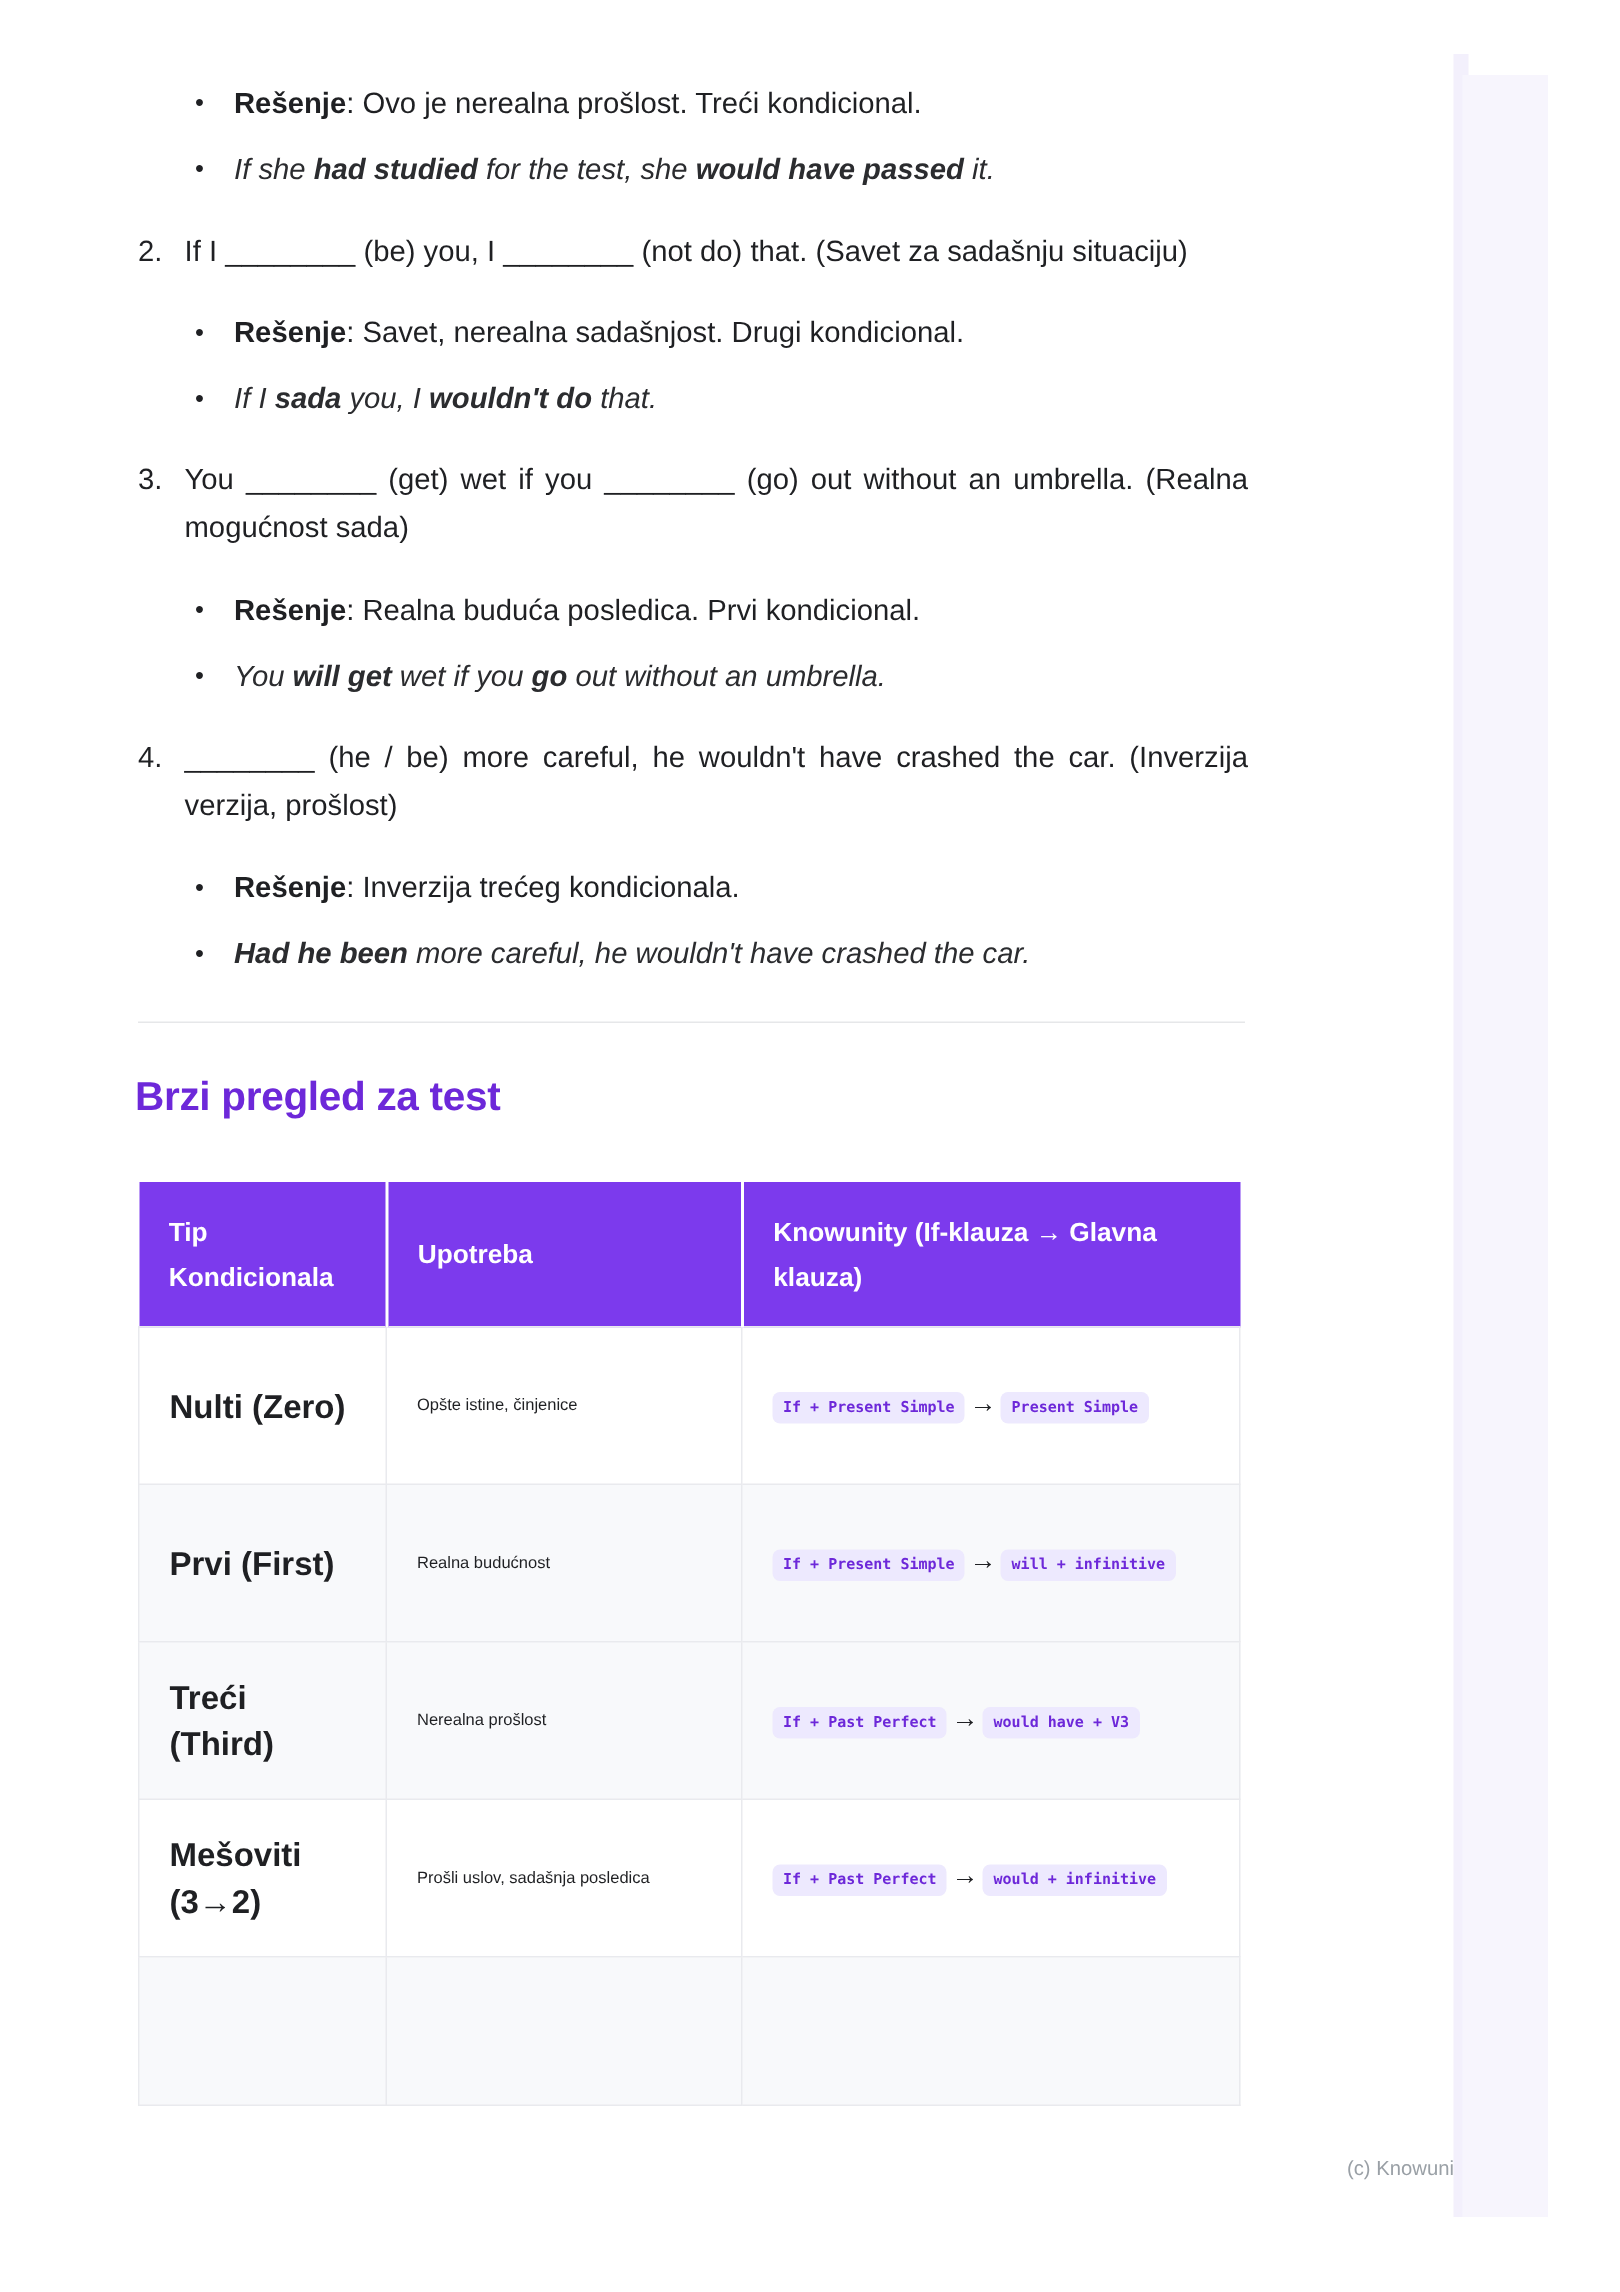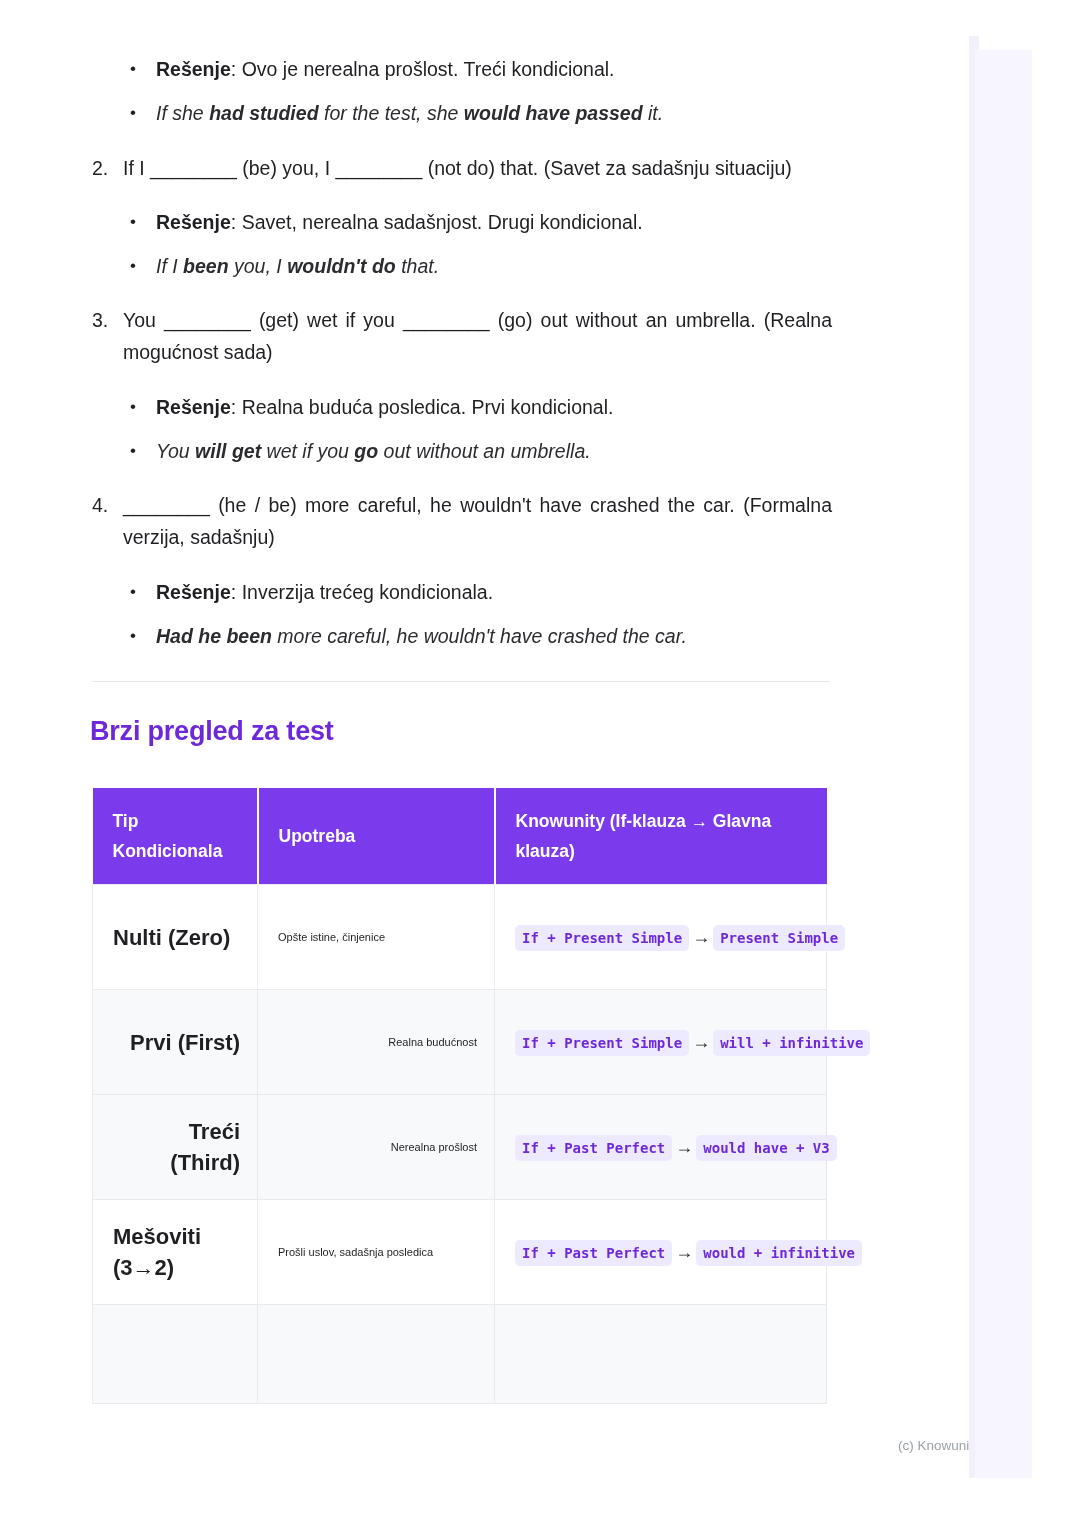--- a/index.html
+++ b/index.html
@@ -145,32 +145,32 @@
 
   #summary-table tbody td {
     border: 1px solid #e9eaee;
     padding: 14px 17px 14px 20px;
     vertical-align: middle;
     line-height: 31px;
     color: #1f2023;
     background: #ffffff;
     height: 76px;
   }
-  #summary-table tbody tr.alt td { background: #f8f9fb; text-align: right; }
+  #summary-table tbody tr.alt td { background: #f8f9fb; }
   #summary-table tbody td.type-cell { font-weight: bold; font-size: 22px; }
   #summary-table tbody td.use-cell  { font-weight: normal; font-size: 11px; }
   #summary-table tbody td.struct-cell { line-height: 34px; }
   #summary-table tbody tr.blank-row td { height: 70px; }
 
   code.chip {
     display: inline;
     background: #ede9fe;
     color: #6d28d9;
     font-family: "DejaVu Sans Mono", "Liberation Mono", monospace;
-    font-size: 14px;
+    font-size: 10px;
     font-weight: bold;
     border-radius: 5px;
     padding: 5px 7px;
     white-space: nowrap;
   }
   span.arrow {
     color: #1f2023;
     font-size: 18px;
     padding: 0 3px;
   }
@@ -205,41 +205,41 @@
     <span class="q-body"><span>If I </span><span class="blank">________</span><span> (be) you, I </span><span class="blank">________</span><span> (not do) that. (Savet za sadašnju situaciju)</span></span>
   </div>
 
   <div class="bullet" style="top:207px;">
     <span class="dot">•</span>
     <span class="btext"><b class="bld">Rešenje</b><span>: Savet, nerealna sadašnjost. Drugi kondicional.</span></span>
   </div>
 
   <div class="bullet ital" style="top:251px;">
     <span class="dot">•</span>
-    <span class="btext"><span>If I </span><b>been</b><span> you, I </span><b>wouldn't do</b><span> that.</span></span>
+    <span class="btext"><span>If I </span><b>sada</b><span> you, I </span><b>wouldn't do</b><span> that.</span></span>
   </div>
 
   <div class="q-item" style="top:304px;">
     <span class="q-num">3.</span>
     <span class="q-body"><span>You </span><span class="blank">________</span><span> (get) wet if you </span><span class="blank">________</span><span> (go) out without an umbrella. (Realna mogućnost sada)</span></span>
   </div>
 
   <div class="bullet" style="top:392px;">
     <span class="dot">•</span>
     <span class="btext"><b class="bld">Rešenje</b><span>: Realna buduća posledica. Prvi kondicional.</span></span>
   </div>
 
   <div class="bullet ital" style="top:436px;">
     <span class="dot">•</span>
     <span class="btext"><span>You </span><b>will get</b><span> wet if you </span><b>go</b><span> out without an umbrella.</span></span>
   </div>
 
   <div class="q-item" style="top:489px;">
     <span class="q-num">4.</span>
-    <span class="q-body"><span class="blank">________</span><span> (he / be) more careful, he wouldn't have crashed the car. (Formalna verzija, sadašnju)</span></span>
+    <span class="q-body"><span class="blank">________</span><span> (he / be) more careful, he wouldn't have crashed the car. (Inverzija verzija, prošlost)</span></span>
   </div>
 
   <div class="bullet" style="top:577px;">
     <span class="dot">•</span>
     <span class="btext"><b class="bld">Rešenje</b><span>: Inverzija trećeg kondicionala.</span></span>
   </div>
 
   <div class="bullet ital" style="top:621px;">
     <span class="dot">•</span>
     <span class="btext"><b>Had he been</b><span> more careful, he wouldn't have crashed the car.</span></span>

